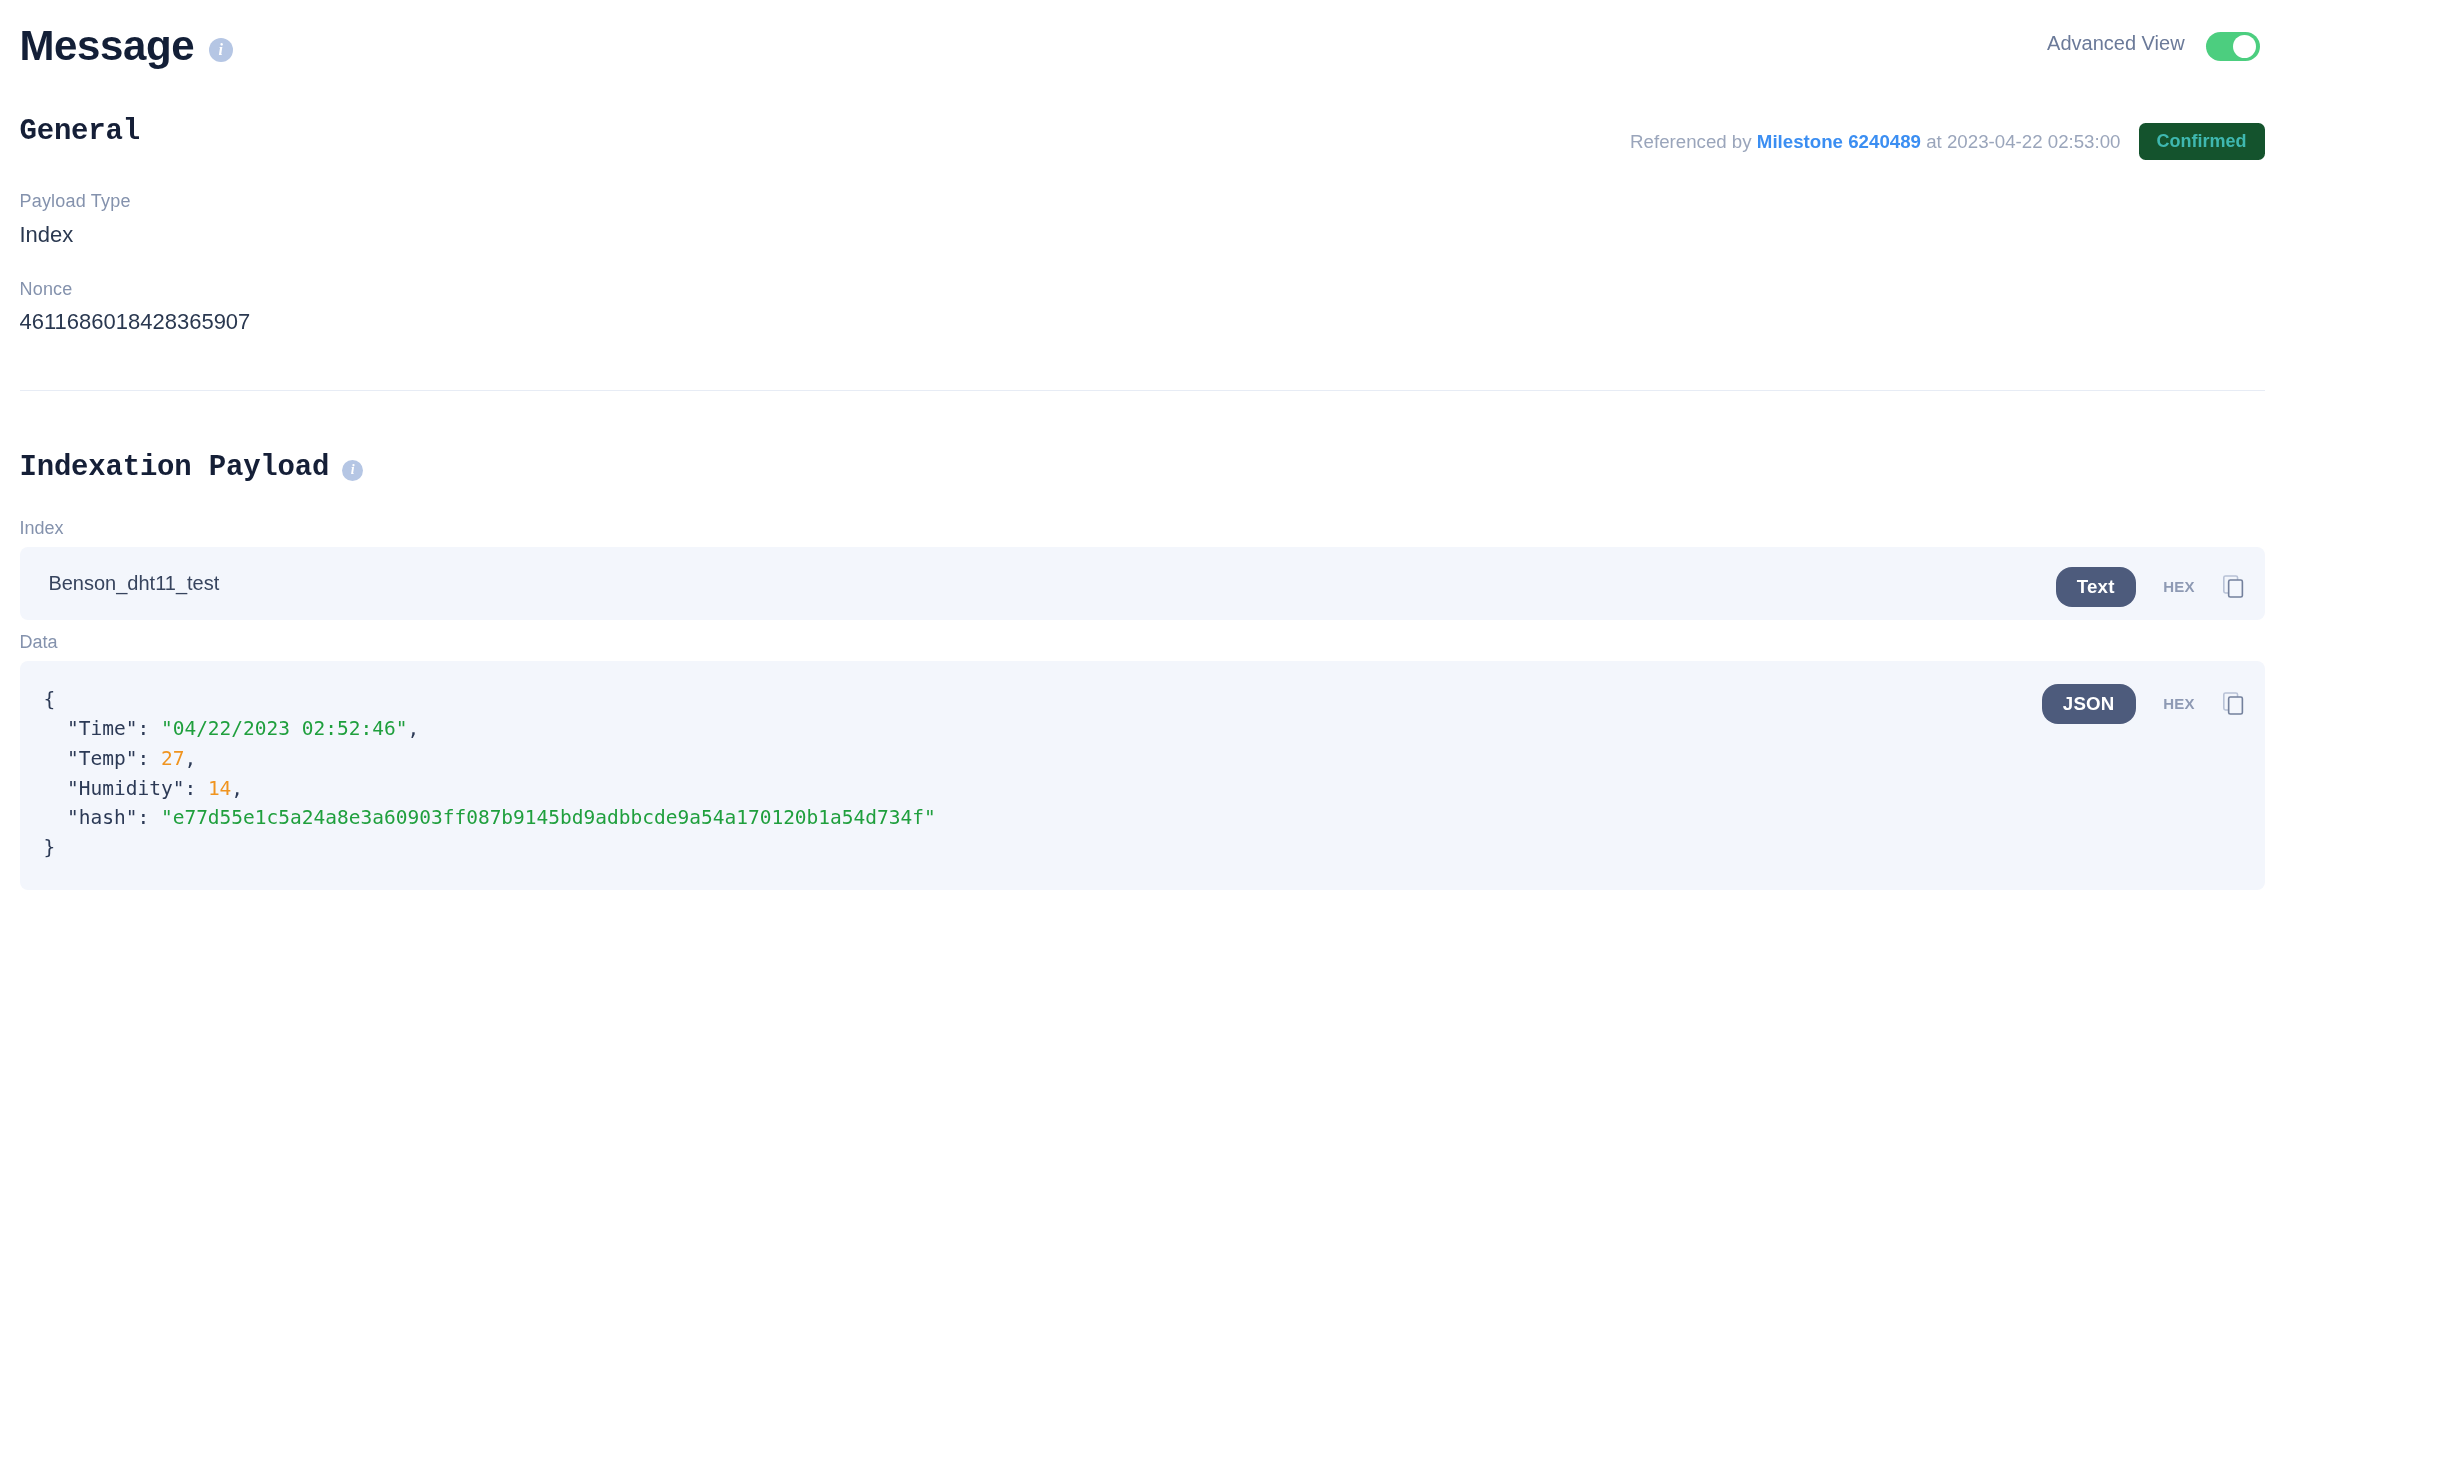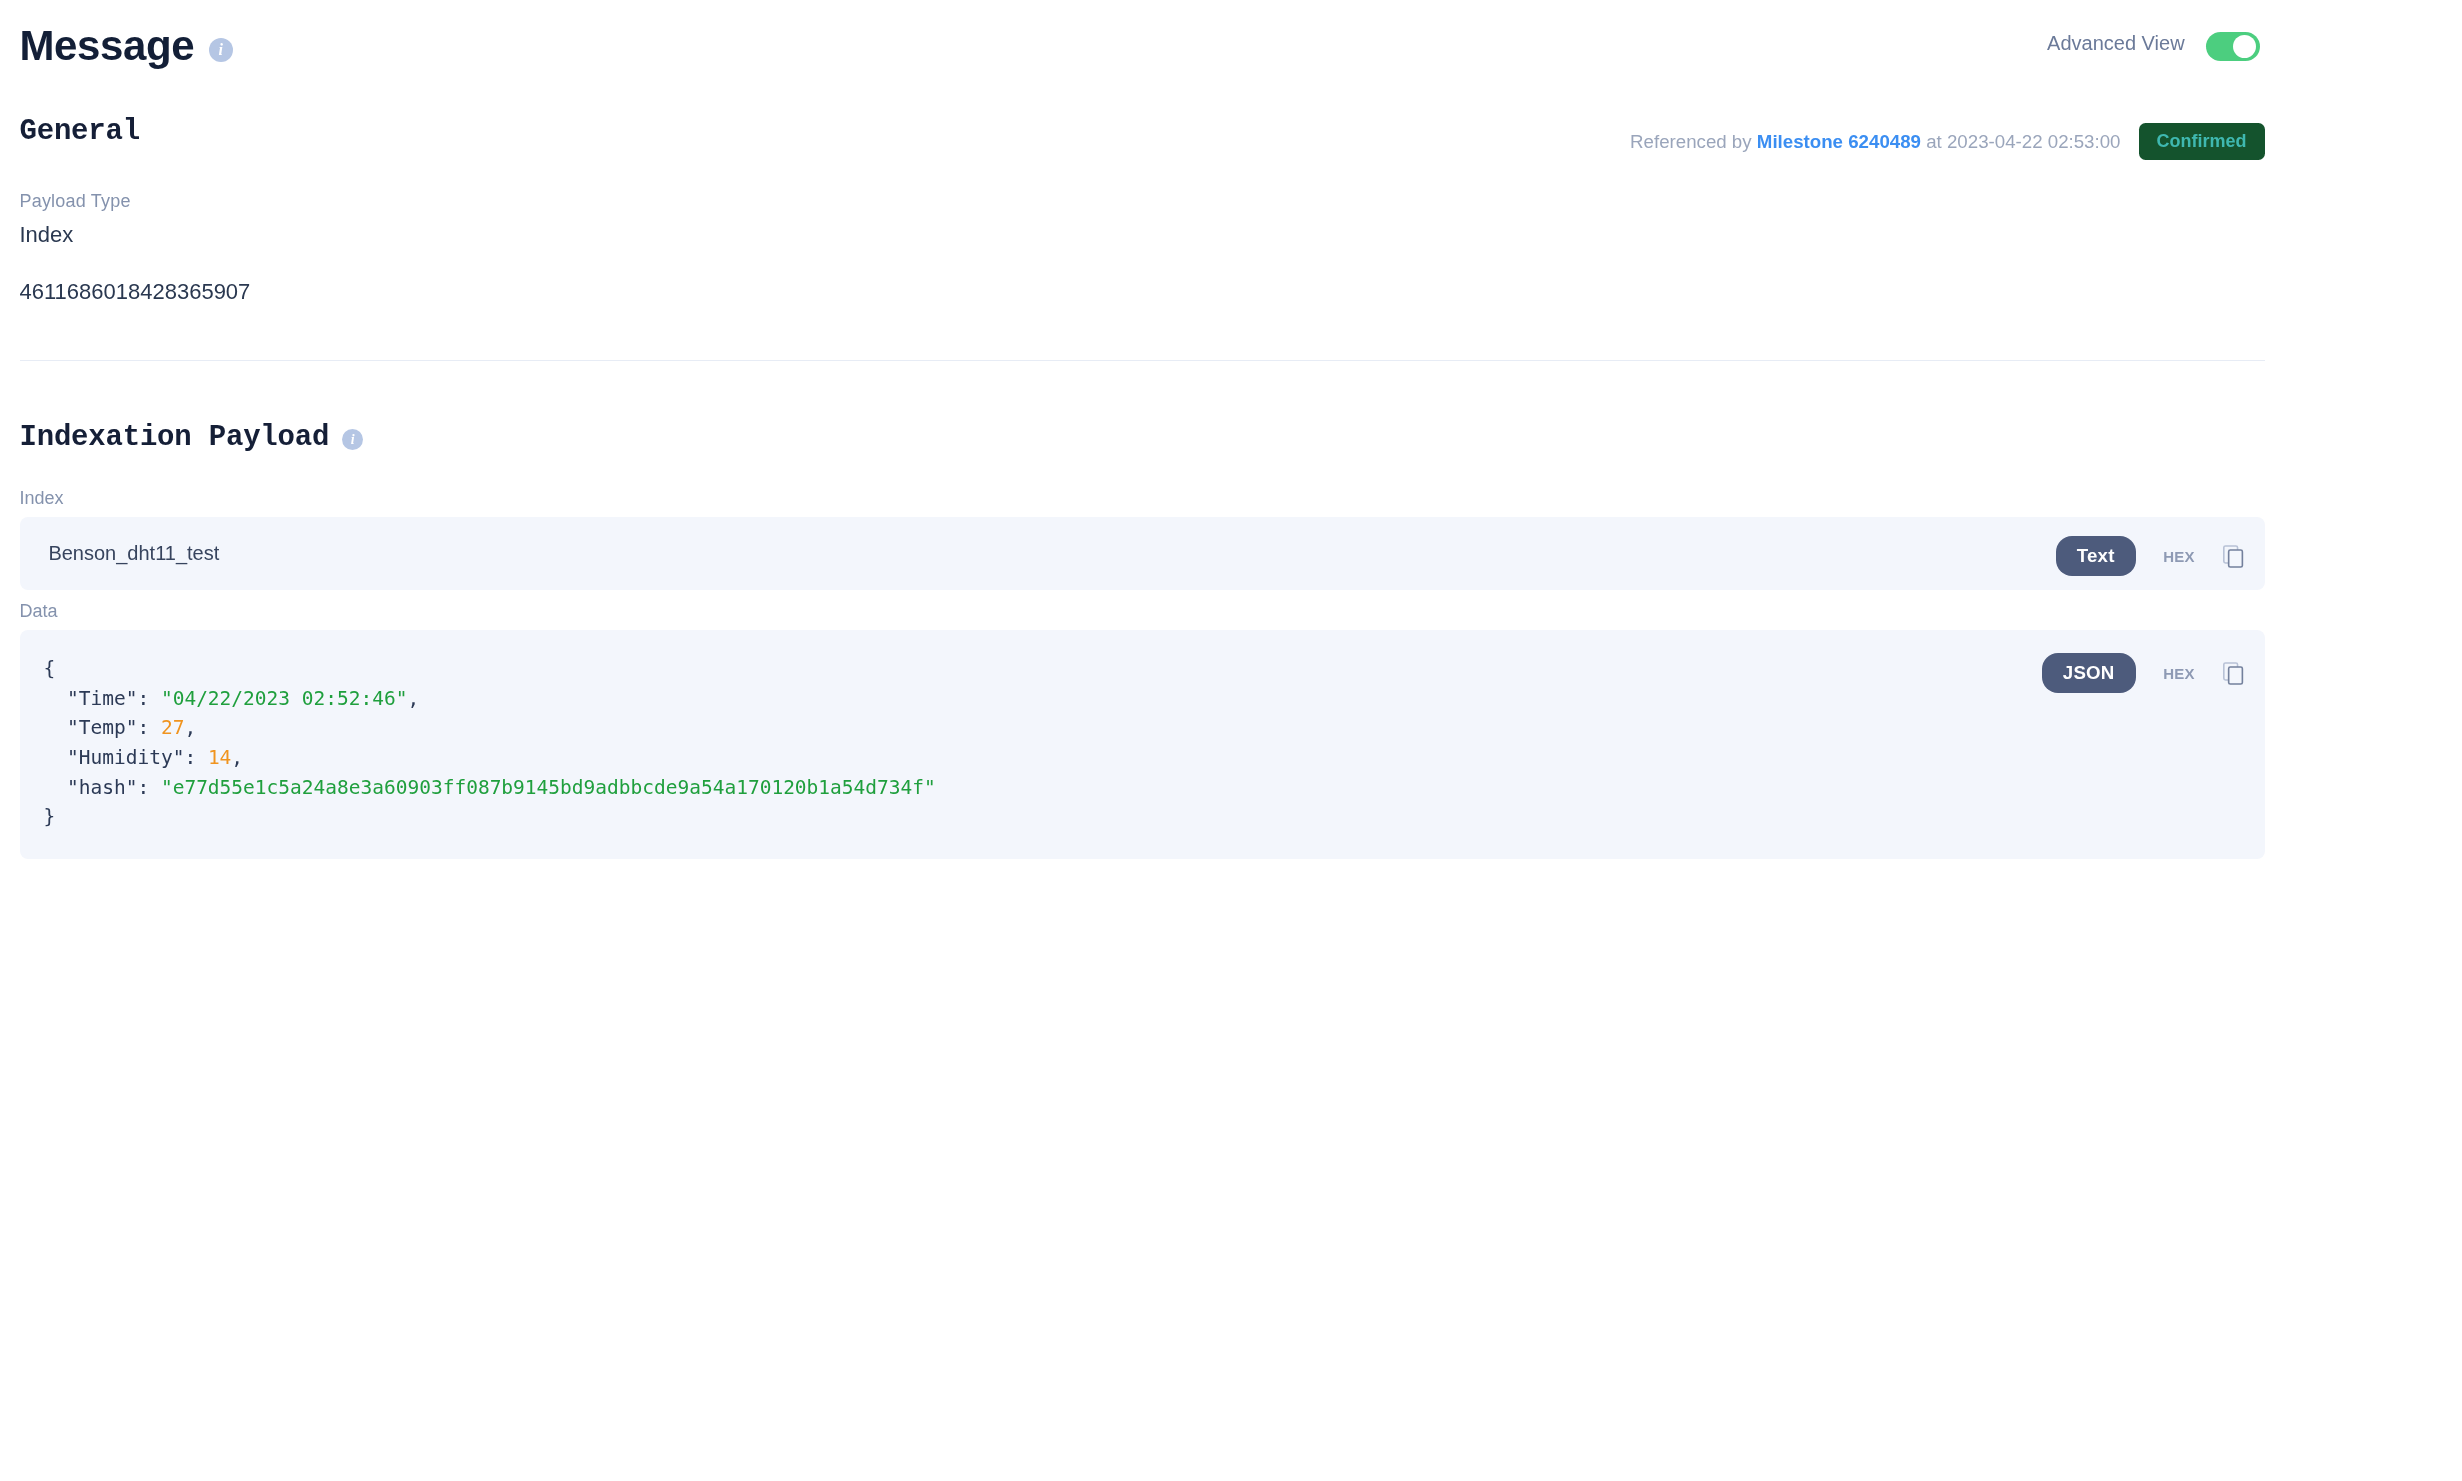--- a/index.html
+++ b/index.html
@@ -231,20 +231,21 @@
     </div>
   </div>
 
 
   <div class="field">
     <div class="field-label">Payload Type</div>
     <div class="field-value">Index</div>
   </div>
 
   <div class="field">
+    <div class="field-label">Nonce</div>
     <div class="field-value">4611686018428365907</div>
   </div>
 
   <div class="divider"></div>
 
   <div class="payload-title-wrap">
     <div class="section-title">Indexation Payload</div>
     <div class="info-badge small">i</div>
   </div>
 

